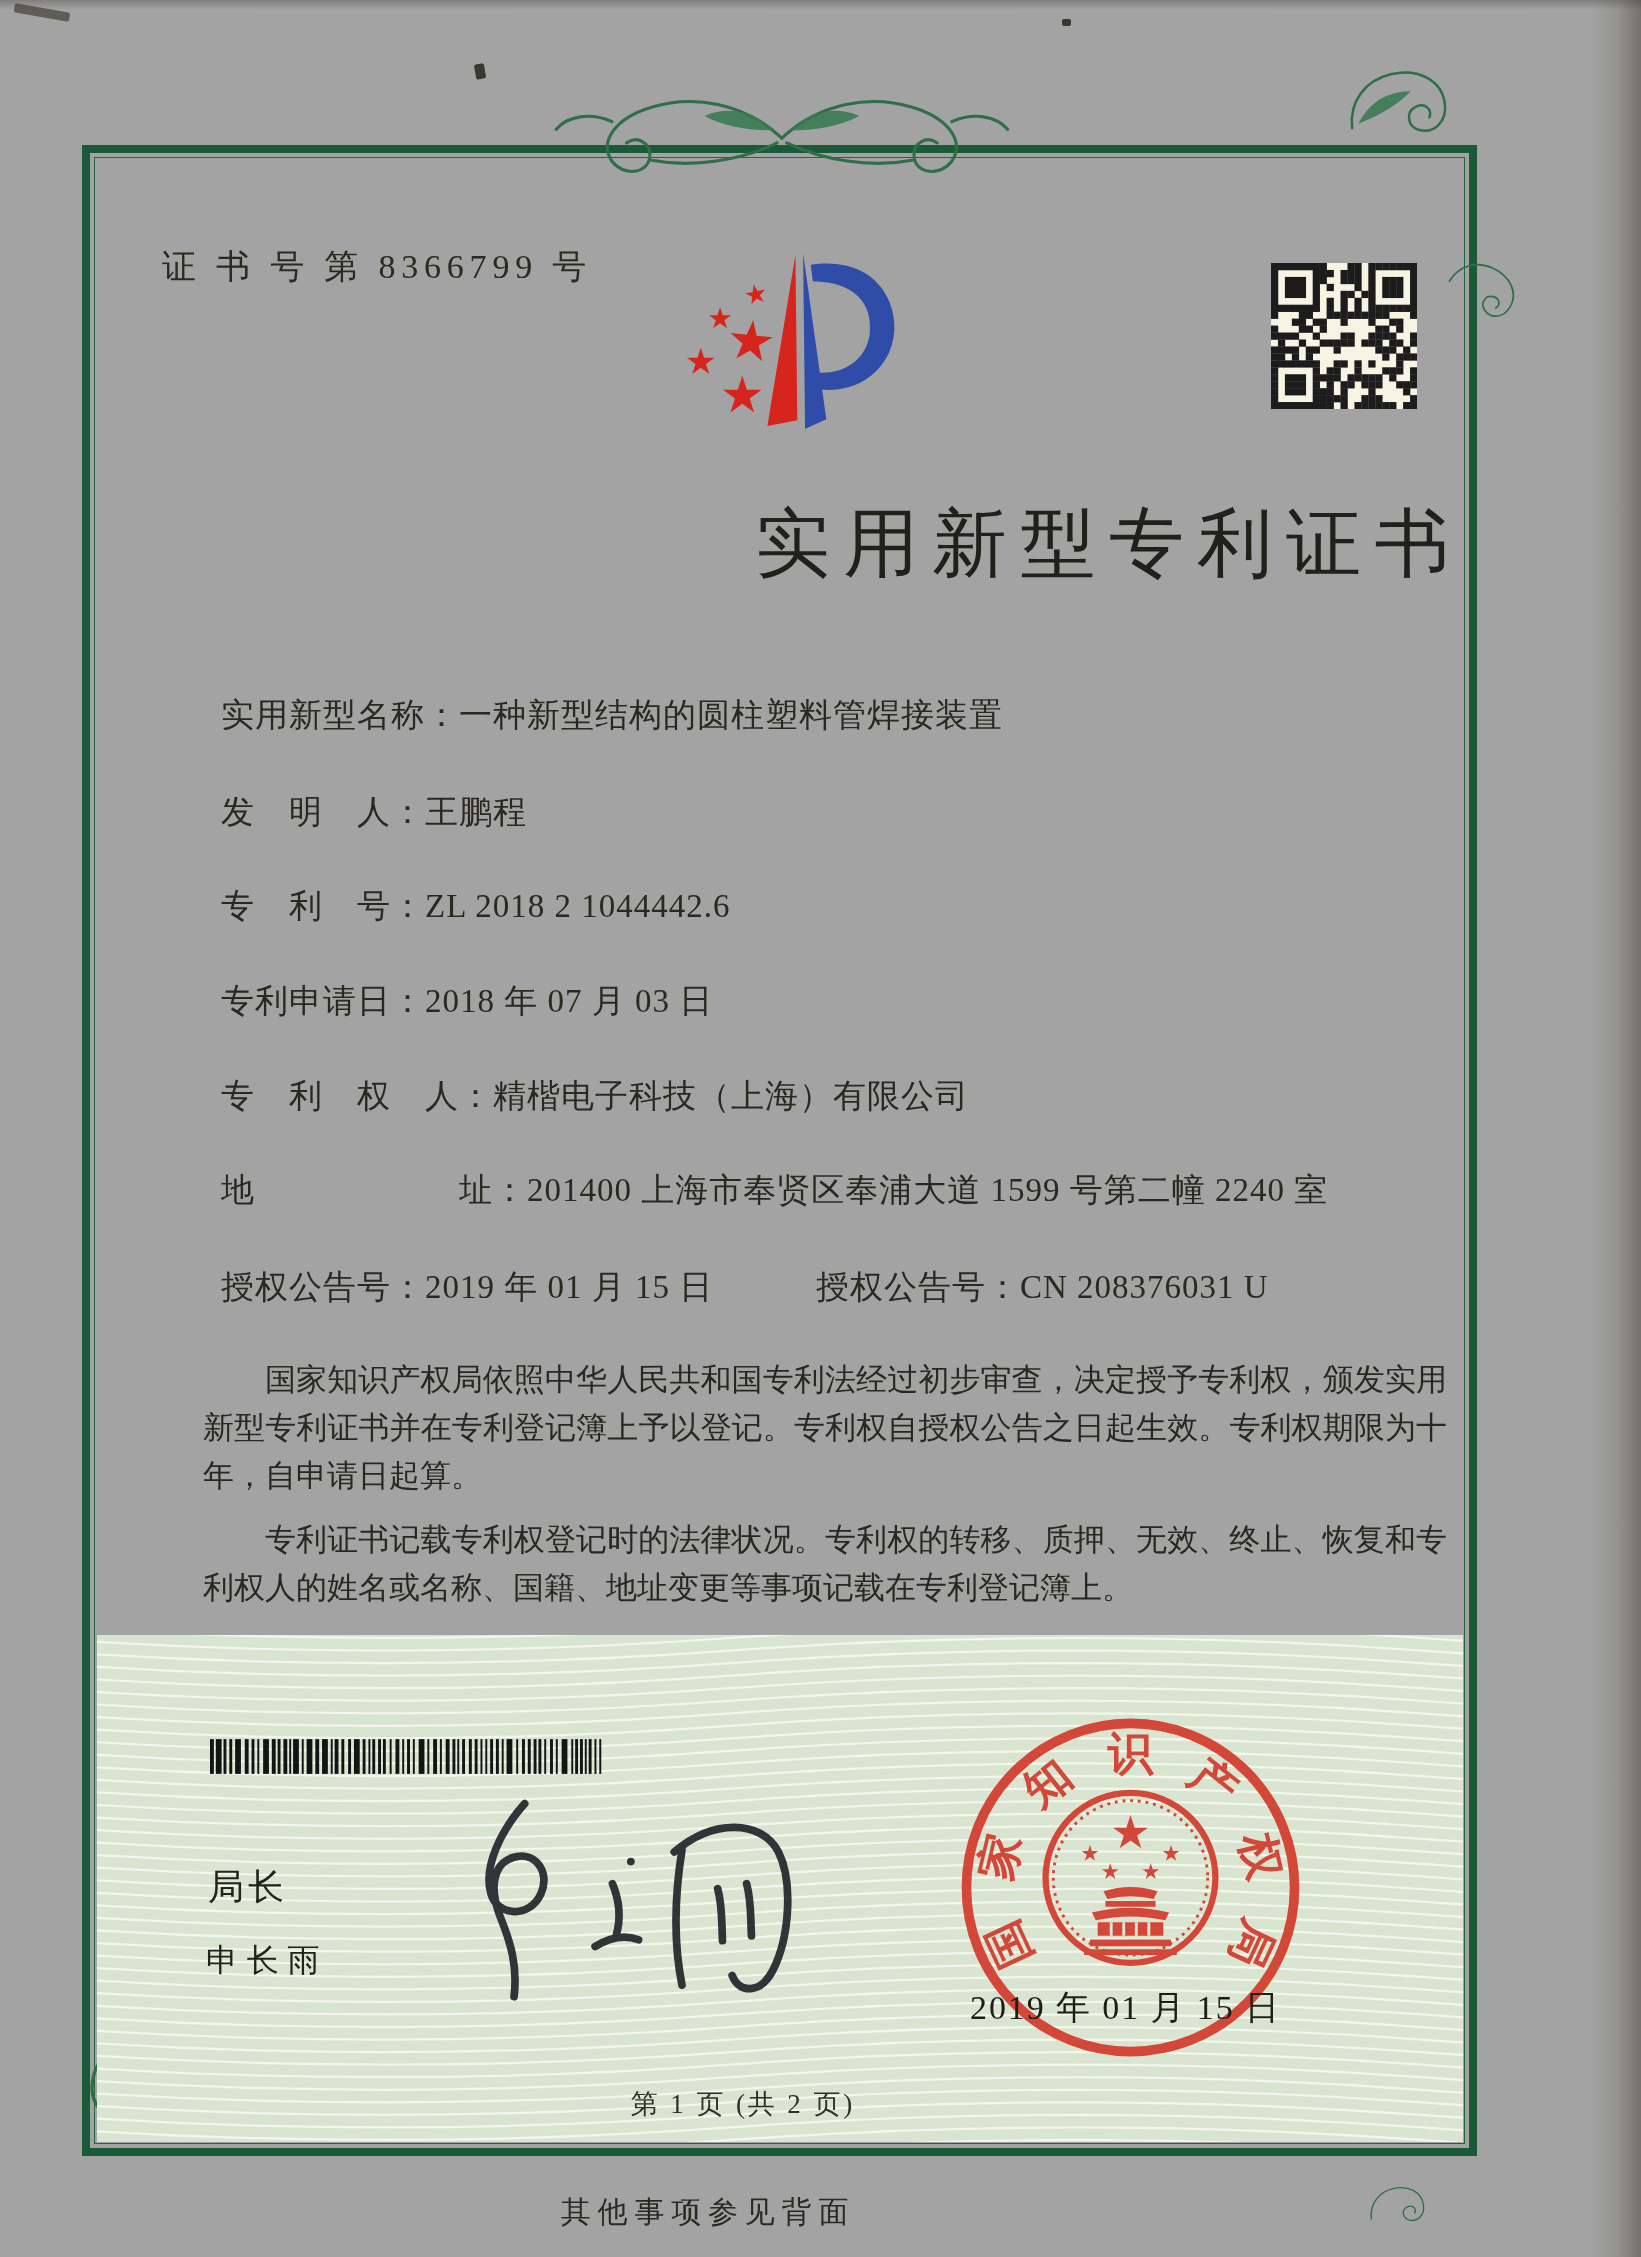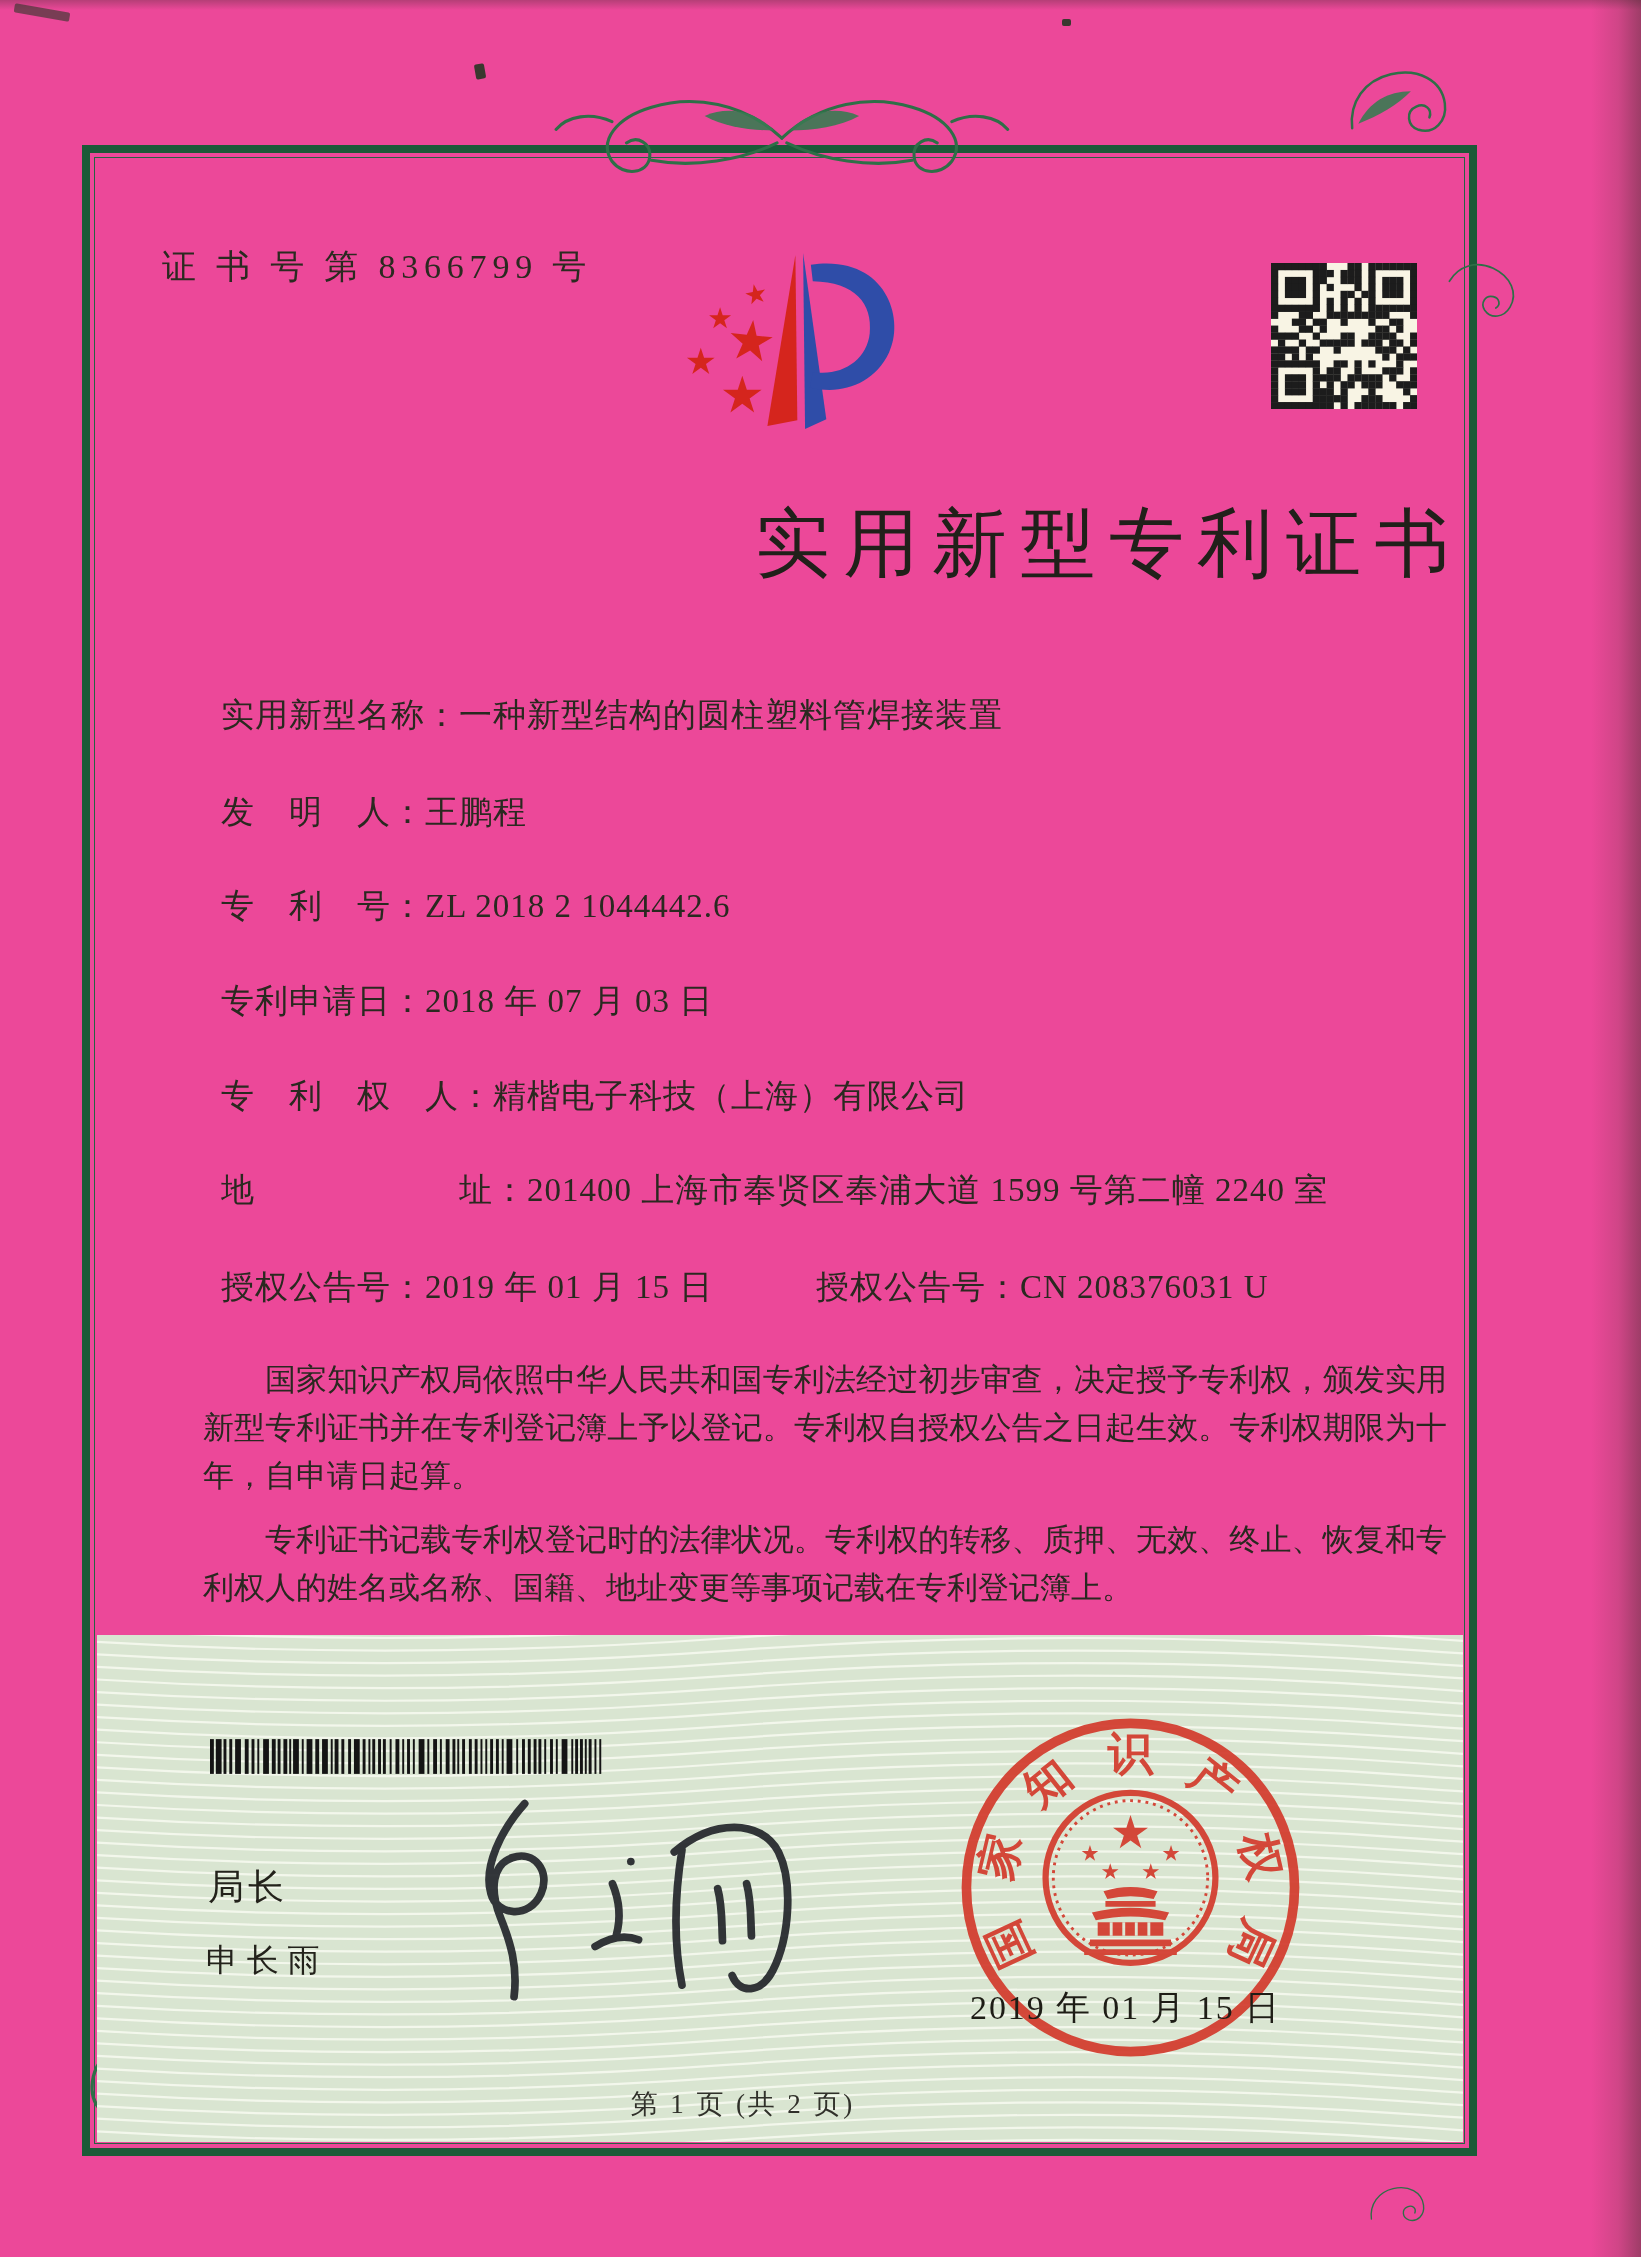--- a/index.html
+++ b/index.html
@@ -1,16 +1,16 @@
 <!DOCTYPE html>
 <html><head>
 <meta charset="utf-8">
 <style>
   html,body{margin:0;padding:0;background:#8a8679;}
-  .page{position:relative;width:1641px;height:2257px;background:#ec4899;overflow:hidden;
+  .page{position:relative;width:1641px;height:2257px;background:#a3a3a3;overflow:hidden;
         font-family:"Liberation Serif","DejaVu Serif",serif;color:#262419;}
   .page *{box-sizing:border-box;}
   
   .edge-right{position:absolute;top:0;right:0;width:50px;height:100%;
       background:linear-gradient(to right,rgba(60,55,40,0),rgba(60,55,40,.16) 55%,rgba(50,45,35,.42));}
   .edge-top{position:absolute;top:0;left:0;width:100%;height:9.7px;
       background:linear-gradient(rgba(40,38,30,.28),rgba(40,38,30,0));}
   .speck{position:absolute;background:#3a382f;border-radius:1.9px;}
   
   .frame{position:absolute;left:82px;top:145px;width:1395px;height:2011px;border:8.7px solid #1b5a38;}
@@ -538,20 +538,21 @@
         <line x1="6" y1="46" x2="6" y2="60"></line>
           <line x1="19" y1="46" x2="19" y2="60"></line>
       </g>
       <path d="M-42,64 h84 v7 h-84 z"></path>
       <path d="M-48,74 h96 v6 h-96 z"></path>
     </g>
   </svg>
   <div class="seal-date">2019 年 01 月 15 日</div>
 
   <div class="page-info">第 1 页 (共 2 页)</div>
+  <div class="back-note">其他事项参见背面</div>
 
   <div class="edge-top"></div>
   <div class="edge-right"></div>
   <div class="speck" style="left:475px;top:64px;width:9.7px;height:14.5px;transform:rotate(-10deg);"></div>
   <div class="speck" style="left:1062px;top:19.3px;width:8.7px;height:6.8px;"></div>
   <div class="speck" style="left:13.5px;top:7.7px;width:56px;height:8.7px;transform:rotate(10deg);opacity:.65;"></div>
 </div>
 
 
 </body></html>

